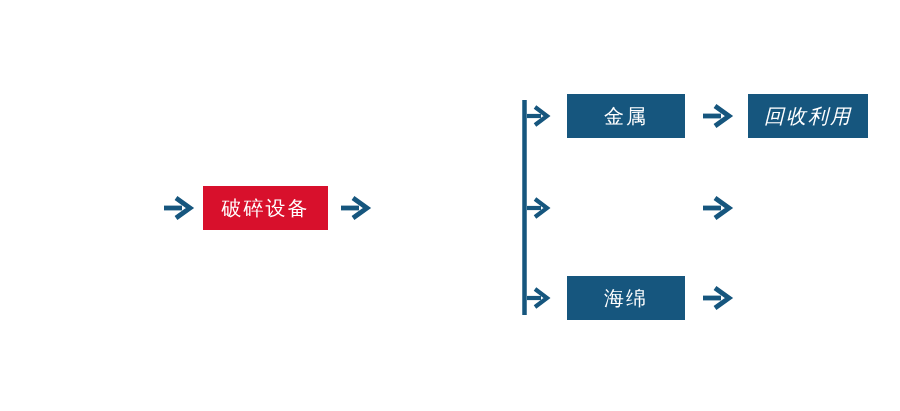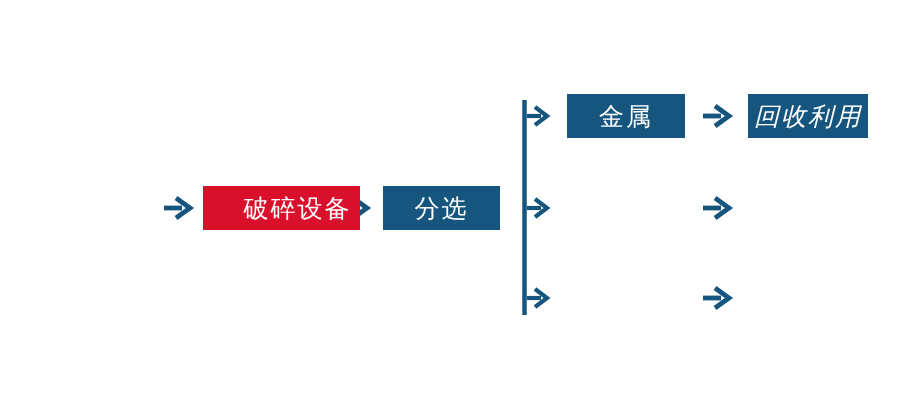--- a/index.html
+++ b/index.html
@@ -24,30 +24,30 @@
     left: 0;
     top: 0;
   }
   .node {
     position: absolute;
     height: 44px;
     line-height: 44px;
     text-align: center;
     background: var(--blue, #16567E);
     color: var(--white, #fff);
-    font-size: 25px;
+    font-size: 20px;
     letter-spacing: 2px;
     white-space: nowrap;
   }
   .node.red {
     background: var(--red, #D8102C);
   }
   
   .col-source   { left: 35px;  width: 118px; }
-  .col-crusher  { left: 203px; width: 125px; padding-left: 32px; }
+  .col-crusher  { left: 203px; width: 125px; }
   .col-sorting  { left: 383px; width: 117px; }
   .col-material { left: 567px; width: 118px; }
   .col-disposal { left: 748px; width: 120px; font-style: italic; }
   .row-top { top: 94px; }
   .row-mid { top: 186px; }
   .row-bot { top: 276px; }
 </style>
 </head>
 <body>
 
@@ -92,19 +92,19 @@
       <polyline points="715,198 729,208 715,218" fill="none" stroke="var(--blue, #16567E)" stroke-width="4.8"></polyline>
     </g>
 
     <g>
       <line x1="703" y1="298" x2="721" y2="298" stroke="var(--blue, #16567E)" stroke-width="4.8"></line>
       <polyline points="715,288 729,298 715,308" fill="none" stroke="var(--blue, #16567E)" stroke-width="4.8"></polyline>
     </g>
   </svg>
 
   <div class="node red col-crusher row-mid">破碎设备</div>
-  <div class="node col-sorting row-mid">分选</div>
 
   <div class="node col-material row-top">金属</div>
+  <div class="node col-material row-bot">海绵</div>
 
   <div class="node col-disposal row-top">回收利用</div>
 
 </div>
 
 </body></html>

